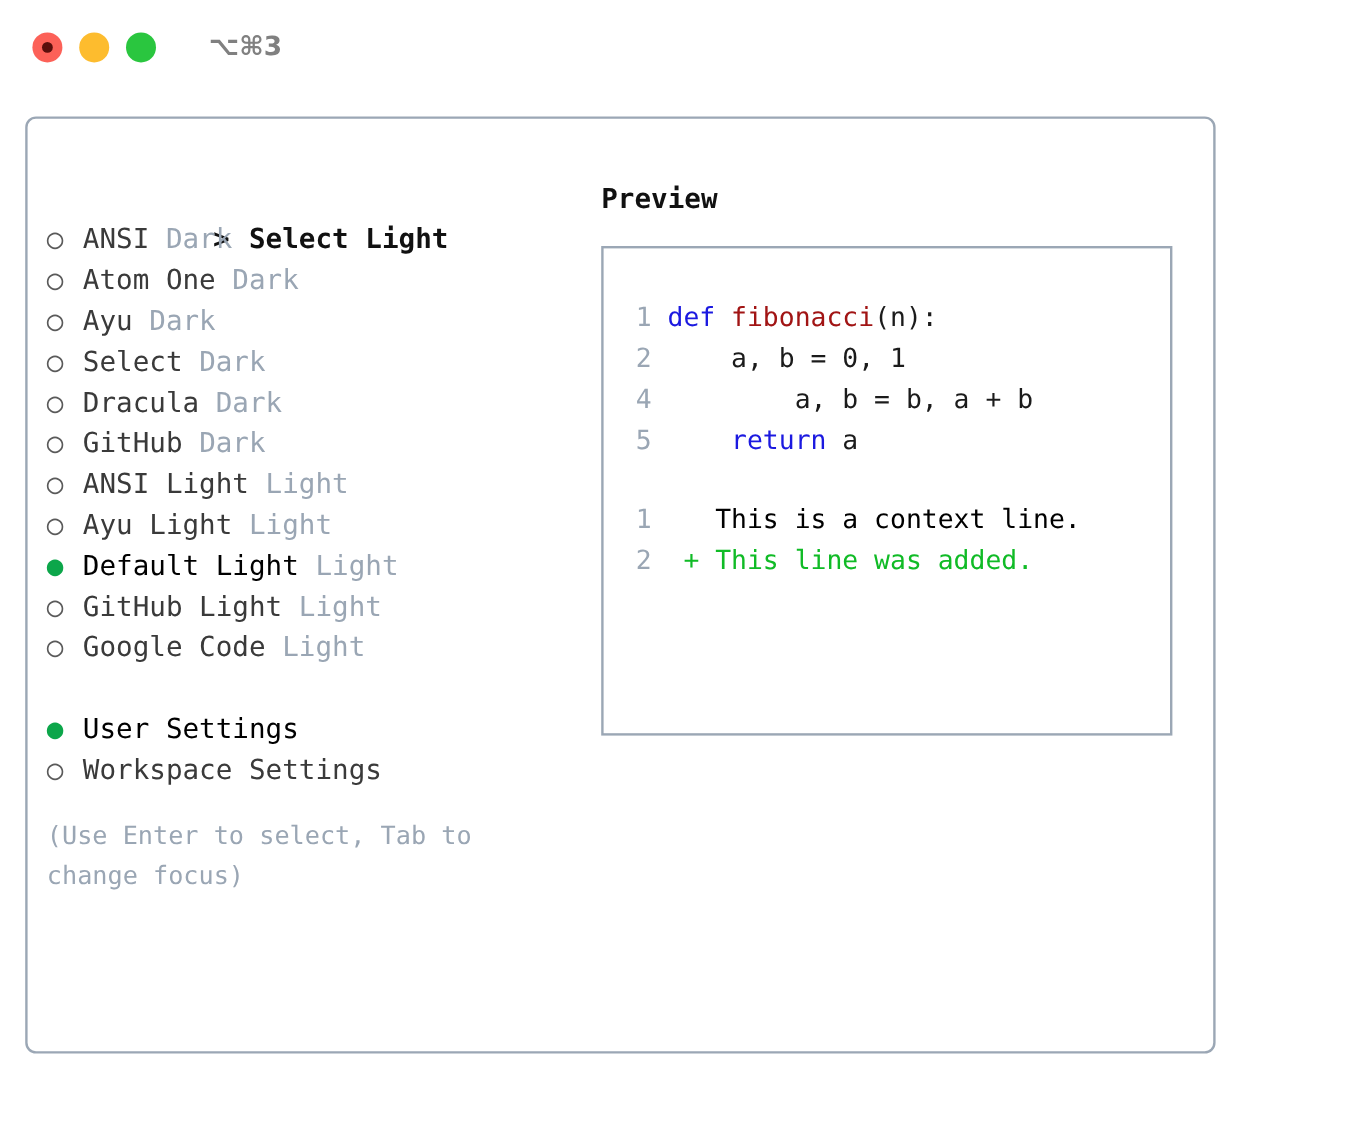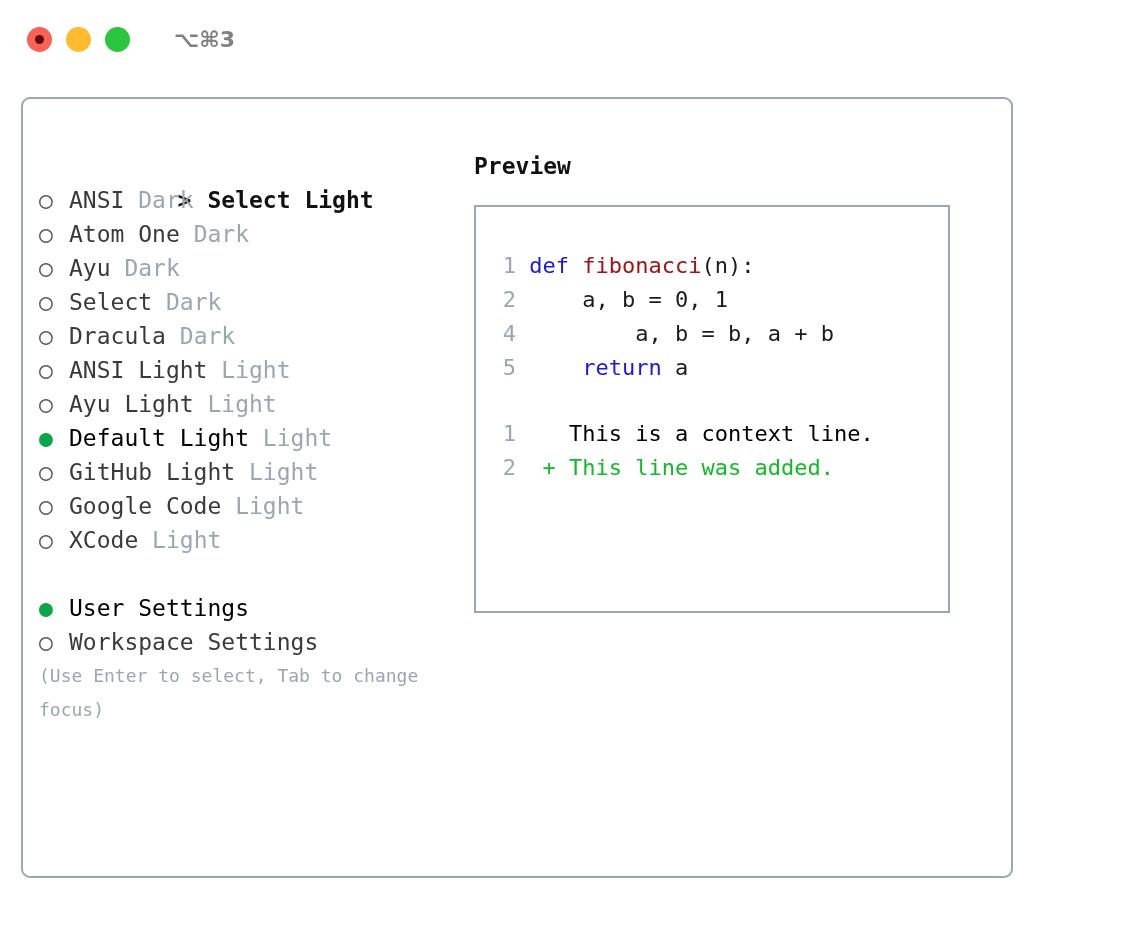--- a/index.html
+++ b/index.html
@@ -119,31 +119,32 @@
   .item-meta       { color: #9aa6b4; }
 
   .group-label {
     color: #1b1b1b;
     font-weight: 400;
   }
 
   .spacer-line { height: 34px; }
 
   .hint {
-    font-size: 18px;
+    margin-top: 20px;
+    font-size: 21px;
     line-height: 34px;
     color: #9aa6b4;
     font-family: "DejaVu Sans Mono", monospace;
     width: 400px;
   }
 
   
   .right-pane {
     position: absolute;
-    left: 451px;
+    left: 478px;
     top: 50px;
     width: 496px;
   }
   .preview-heading {
     font-size: 23px;
     font-weight: 700;
     color: #111111;
     line-height: 34px;
     font-family: "DejaVu Sans Mono", monospace;
   }
@@ -200,26 +201,26 @@
         <div class="tui-line">
           <span class="marker marker-caret">&gt;</span><span class="section-title">Select Light</span>
         </div>
 
         <div id="theme-list">
             <div class="tui-line"><span class="marker marker-off">○</span><span class="item-label">ANSI</span><span class="item-meta"> Dark</span></div>
             <div class="tui-line"><span class="marker marker-off">○</span><span class="item-label">Atom One</span><span class="item-meta"> Dark</span></div>
             <div class="tui-line"><span class="marker marker-off">○</span><span class="item-label">Ayu</span><span class="item-meta"> Dark</span></div>
             <div class="tui-line"><span class="marker marker-off">○</span><span class="item-label">Select</span><span class="item-meta"> Dark</span></div>
             <div class="tui-line"><span class="marker marker-off">○</span><span class="item-label">Dracula</span><span class="item-meta"> Dark</span></div>
+            <div class="tui-line"><span class="marker marker-off">○</span><span class="item-label">GitHub</span><span class="item-meta"> Dark</span></div>
             <div class="tui-line"><span class="marker marker-off">○</span><span class="item-label">ANSI Light</span><span class="item-meta"> Light</span></div>
             <div class="tui-line"><span class="marker marker-off">○</span><span class="item-label">Ayu Light</span><span class="item-meta"> Light</span></div>
             <div class="tui-line"><span class="marker marker-on">●</span><span class="item-label sel">Default Light</span><span class="item-meta"> Light</span></div>
             <div class="tui-line"><span class="marker marker-off">○</span><span class="item-label">GitHub Light</span><span class="item-meta"> Light</span></div>
             <div class="tui-line"><span class="marker marker-off">○</span><span class="item-label">Google Code</span><span class="item-meta"> Light</span></div>
-            <div class="tui-line"><span class="marker marker-off">○</span><span class="item-label">XCode</span><span class="item-meta"> Light</span></div>
           </div>
 
         <div class="spacer-line"></div>
 
 
         <div id="apply-to-list">
             <div class="tui-line"><span class="marker marker-on">●</span><span class="item-label sel">User Settings</span></div>
             <div class="tui-line"><span class="marker marker-off">○</span><span class="item-label">Workspace Settings</span></div>
           </div>
 

